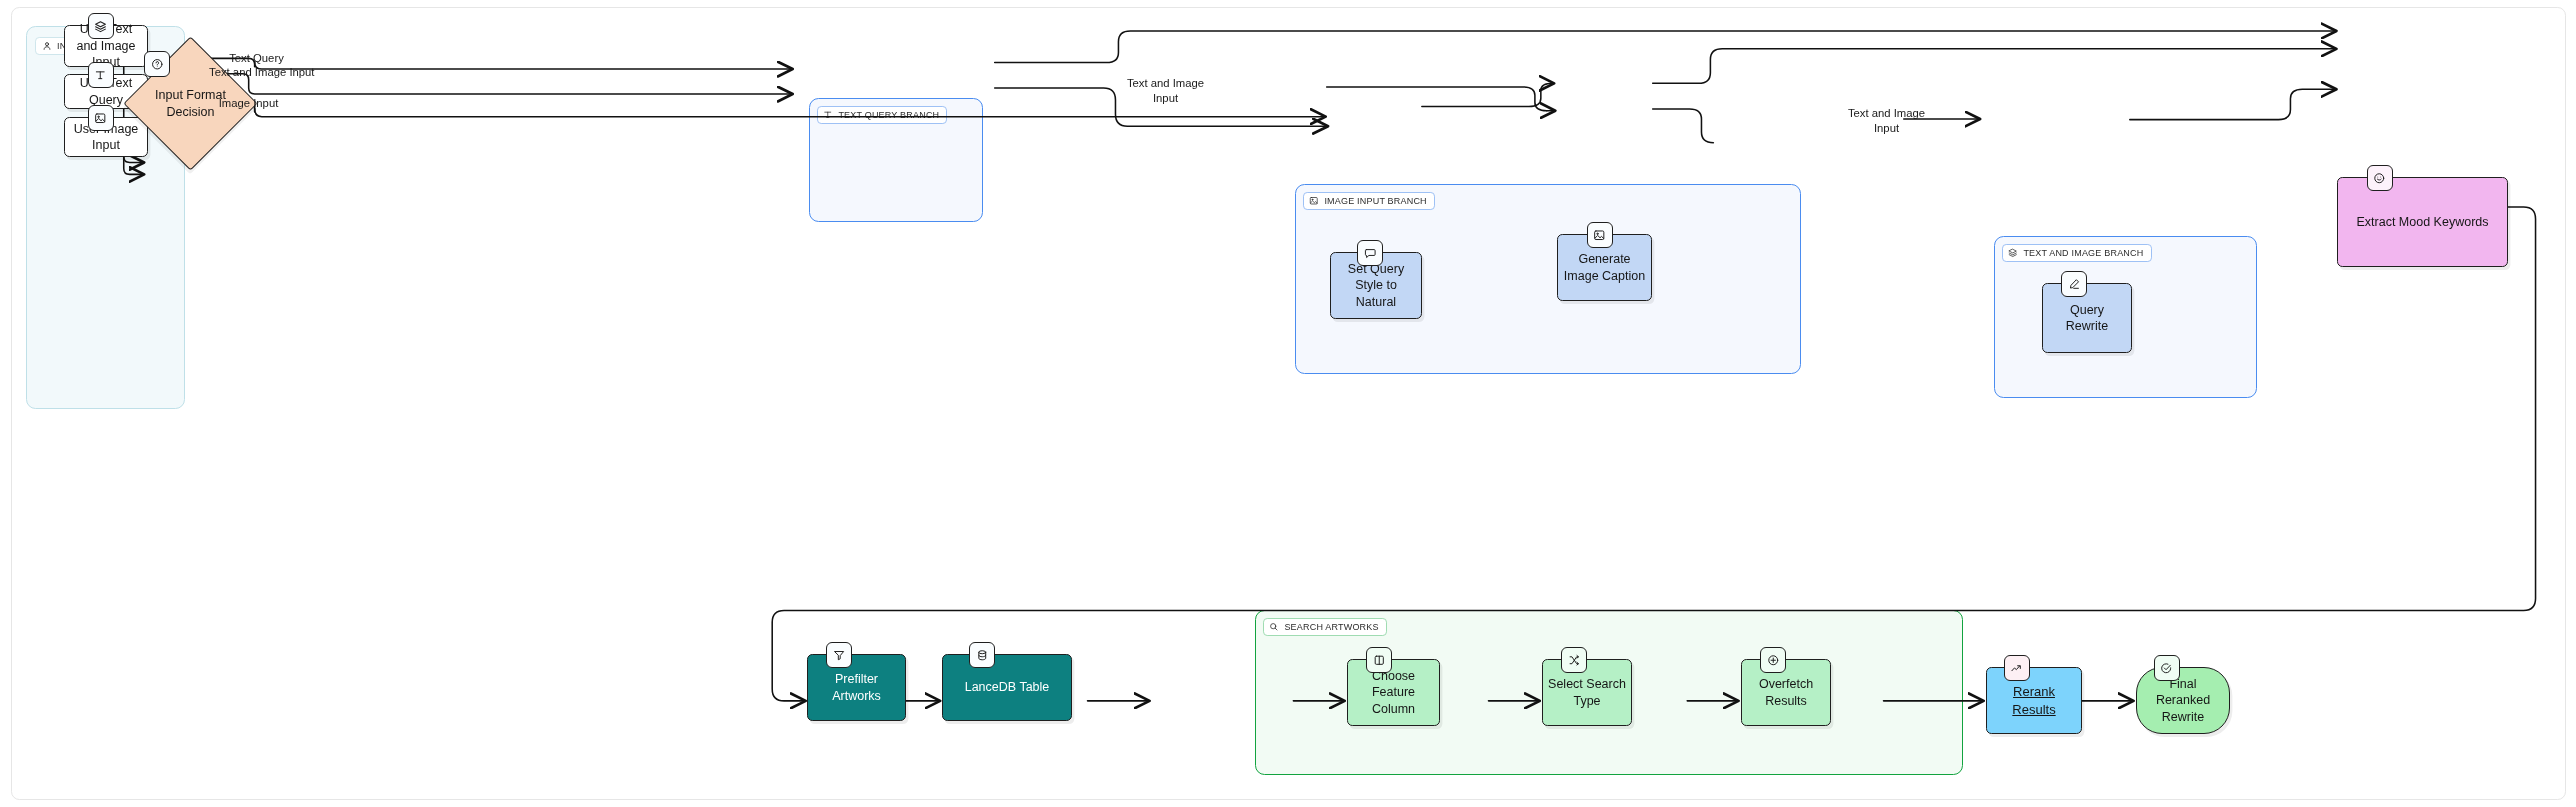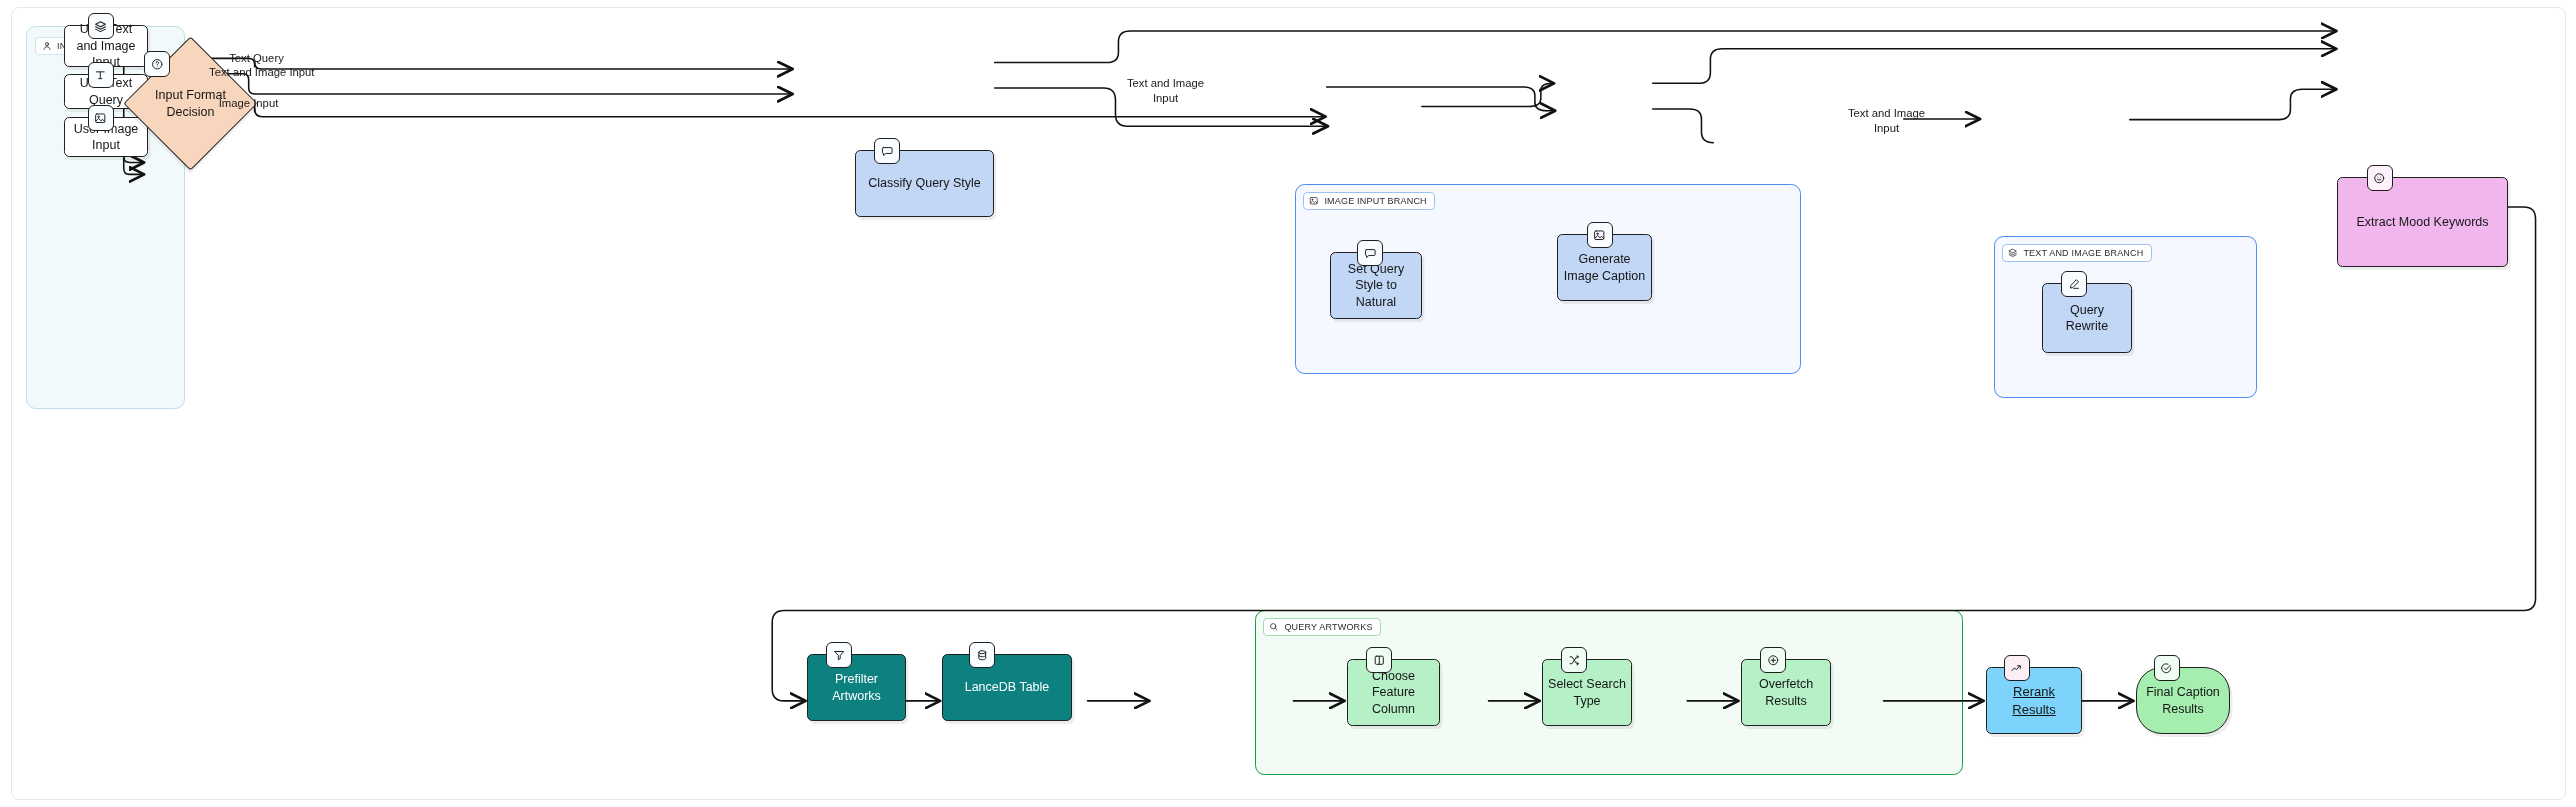--- a/index.html
+++ b/index.html
@@ -132,20 +132,30 @@
         <svg width="10" height="10" viewBox="0 0 24 24" fill="none" stroke="#222" stroke-width="2" stroke-linecap="round" stroke-linejoin="round">
           <circle cx="12" cy="7.5" r="3.6"></circle>
             <path d="M5 20c0-4 3.3-6.2 7-6.2s7 2.2 7 6.2"></path>
         </svg>
       </span>
       <span>INPUTS</span>
     </div>
   </div>
 
 
+  <div class="sg branch" style="left:809px;top:98px;width:174px;height:124px;">
+    <div class="sg-title branch">
+      <span>
+        <svg width="9.5" height="9.5" viewBox="0 0 24 24" fill="none" stroke="#222" stroke-width="1.8" stroke-linecap="round">
+            <path d="M4.5 5.5h15M12 5.5v13M9 18.5h6"></path>
+          </svg>
+      </span>
+      <span>TEXT QUERY BRANCH</span>
+    </div>
+  </div>
 
   <div class="sg branch" style="left:1295px;top:184px;width:506px;height:190px;">
     <div class="sg-title branch">
       <span>
         <svg width="9.5" height="9.5" viewBox="0 0 24 24" fill="none" stroke="#222" stroke-width="1.8" stroke-linecap="round" stroke-linejoin="round">
           <rect x="3.2" y="3.8" width="17.6" height="16.4" rx="2.4"></rect>
           <circle cx="8.6" cy="9.2" r="1.3"></circle>
             <path d="M4 17.4l5-5 4.5 4.4 2.8-2.6 4.4 4.1"></path>
         </svg>
       </span>
@@ -167,21 +177,21 @@
   </div>
 
   <div class="sg search" style="left:1255px;top:610px;width:708px;height:165px;">
     <div class="sg-title search">
       <span>
         <svg width="9.5" height="9.5" viewBox="0 0 24 24" fill="none" stroke="#222" stroke-width="1.9" stroke-linecap="round">
             <circle cx="10.6" cy="10.6" r="6.6"></circle>
             <path d="M15.6 15.6l4.6 4.6"></path>
           </svg>
       </span>
-      <span>QUERY ARTWORKS</span>
+      <span>SEARCH ARTWORKS</span>
     </div>
   </div>
 
   <div class="node white z2" style="left:64px;top:25px;width:84px;height:42px;">
     <div class="badge" style="left:22.6px;top:-13px;">
       <svg width="13" height="13" viewBox="0 0 24 24" fill="none" stroke="#1f1f1f" stroke-width="1.9" stroke-linecap="round" stroke-linejoin="round">
         <path d="M12 3.2l9 4.6-9 4.6-9-4.6z"></path>
           <path d="M3 12.6l9 4.6 9-4.6"></path>
           <path d="M3 16.9l9 4.6 9-4.6"></path>
       </svg>
@@ -214,28 +224,20 @@
     <div class="badge" style="left:1.2px;top:-4.8px;">
       <svg width="12.5" height="12.5" viewBox="0 0 24 24" fill="none" stroke="#1f1f1f" stroke-width="1.9" stroke-linecap="round" stroke-linejoin="round">
         <circle cx="12" cy="12" r="9"></circle>
           <path d="M9.6 9.4a2.5 2.5 0 113.3 2.4c-.6.3-.9.8-.9 1.6"></path>
         <circle cx="12" cy="16.6" r=".9" fill="#1f1f1f" stroke="none"></circle>
       </svg>
     </div>
     <div class="dtext">Input Format Decision</div>
   </div>
 
-  <div class="node blue z2" style="left:855px;top:150px;width:139px;height:67px;">
-    <div class="badge" style="left:18px;top:-13px;">
-      <svg width="12.5" height="12.5" viewBox="0 0 24 24" fill="none" stroke="#1f1f1f" stroke-width="1.9" stroke-linecap="round" stroke-linejoin="round">
-        <path d="M4.5 5h15a1.8 1.8 0 011.8 1.8v7.6a1.8 1.8 0 01-1.8 1.8H9.4L5 20.2V16.2H4.5a1.8 1.8 0 01-1.8-1.8V6.8A1.8 1.8 0 014.5 5z"></path>
-      </svg>
-    </div>
-    <span class="lbl">Classify Query Style</span>
-  </div>
 
   <div class="node blue z2" style="left:1330px;top:252px;width:92px;height:67px;">
     <div class="badge" style="left:26px;top:-13px;">
       <svg width="12.5" height="12.5" viewBox="0 0 24 24" fill="none" stroke="#1f1f1f" stroke-width="1.9" stroke-linecap="round" stroke-linejoin="round">
         <path d="M4.5 5h15a1.8 1.8 0 011.8 1.8v7.6a1.8 1.8 0 01-1.8 1.8H9.4L5 20.2V16.2H4.5a1.8 1.8 0 01-1.8-1.8V6.8A1.8 1.8 0 014.5 5z"></path>
       </svg>
     </div>
     <span class="lbl">Set Query Style to Natural</span>
   </div>
 
@@ -334,21 +336,21 @@
     <span class="lbl">Rerank Results</span>
   </div>
 
   <div class="node green stadium z2" style="left:2136px;top:667px;width:94px;height:67px;">
     <div class="badge greenbg" style="left:16.7px;top:-13px;">
       <svg width="12.5" height="12.5" viewBox="0 0 24 24" fill="none" stroke="#1f1f1f" stroke-width="1.9" stroke-linecap="round" stroke-linejoin="round">
         <path d="M20.4 11.2v.8a8.6 8.6 0 11-5.1-7.9"></path>
           <path d="M8.4 11.6l3.2 3.2 8.2-8.6"></path>
       </svg>
     </div>
-    <span class="lbl">Final Caption Results</span>
+    <span class="lbl">Final Reranked Rewrite</span>
   </div>
 
   <div class="elabel z2" style="left:221px;top:51px;width:71px;">Text Query</div>
 
   <div class="elabel z2" style="left:209px;top:65px;width:95px;">
     <span>Text and Image Input</span>
   </div>
 
   <div class="elabel z2" style="left:213px;top:96px;width:71px;">Image Input</div>
 

